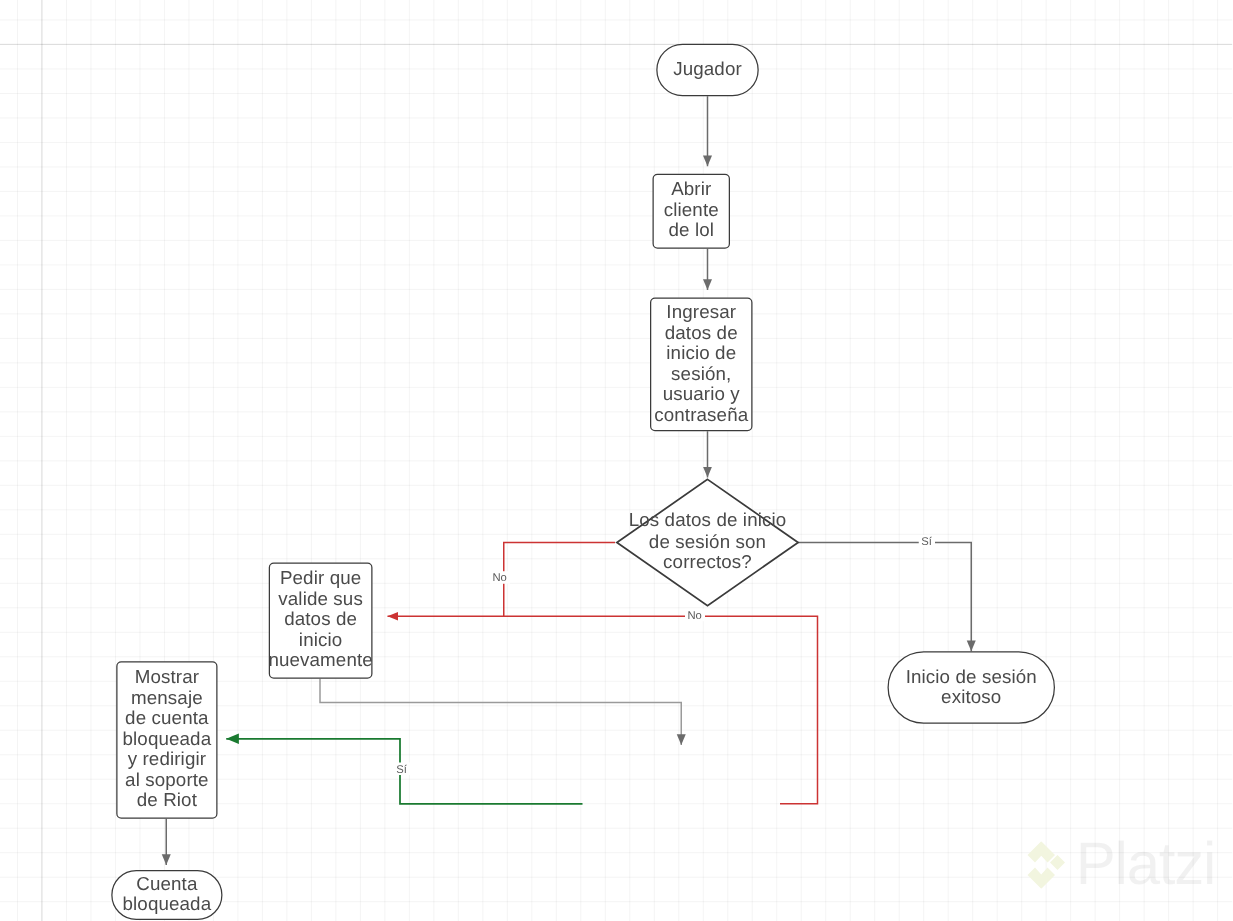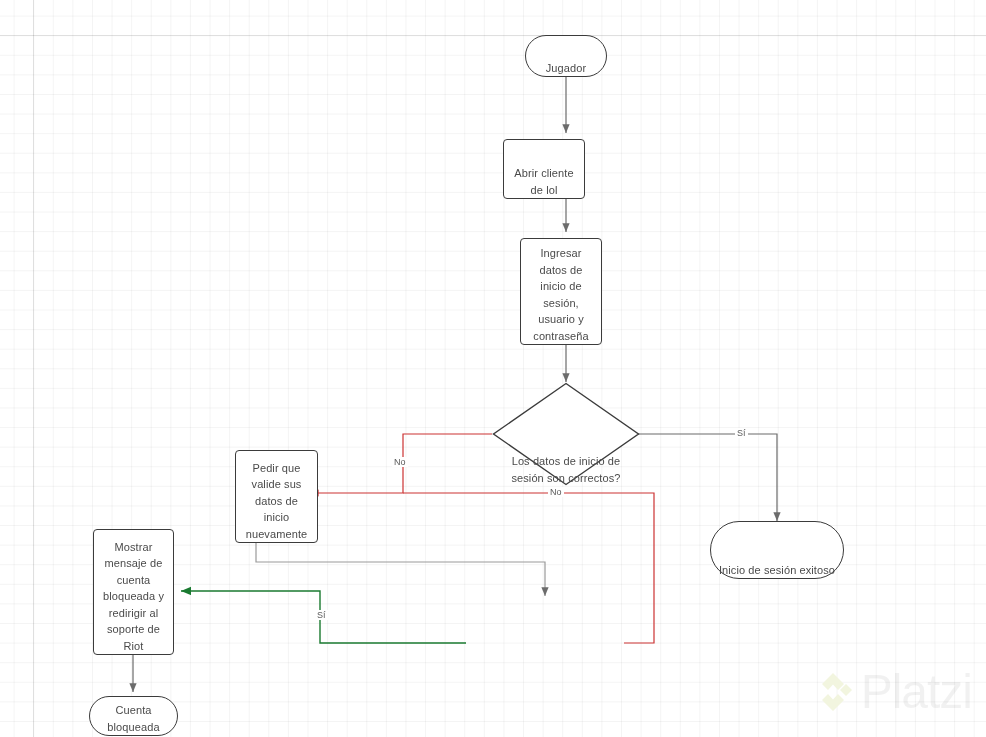--- a/index.html
+++ b/index.html
@@ -42,25 +42,25 @@
     left: 0; top: 0;
     width: 986px;
     height: 737px;
     pointer-events: none;
   }
 
   .node {
     position: absolute;
     box-sizing: border-box;
     display: flex;
-    align-items: flex-end;
+    align-items: center;
     justify-content: center;
     text-align: center;
     color: #4a4a4a;
-    font-size: 11px;
+    font-size: 15px;
     line-height: 16.5px;
     letter-spacing: 0.1px;
     background: #ffffff;
     z-index: 3;
   }
   .node.terminal {
     border: 1.3px solid #3b3b3b;
     border-radius: 22px;
   }
   .node.process {
@@ -156,40 +156,40 @@
 
   <div class="edge-label" style="left:735px; top:428px;">Sí</div>
   <div class="edge-label" style="left:392px; top:457px;">No</div>
   <div class="edge-label" style="left:548px; top:487px;">No</div>
   <div class="edge-label" style="left:315px; top:610px;">Sí</div>
 
   <div class="node terminal" style="left:525px; top:35px; width:82px; height:42px;">
     <span>Jugador</span>
   </div>
 
-  <div class="node process" style="left:503px; top:139px; width:82px; height:60px; padding:0 6px;">
+  <div class="node process" style="left:522px; top:139px; width:62px; height:60px; padding:0 6px;">
     <span>Abrir cliente de lol</span>
   </div>
 
   <div class="node process" style="left:520px; top:238px; width:82px; height:107px; padding:0 6px;">
     <span>Ingresar datos de inicio de sesión, usuario y contraseña</span>
   </div>
 
   <div class="node decision" style="left:492px; top:382px; width:148px; height:104px;">
     <svg viewBox="0 0 148 104" preserveAspectRatio="none">
       <polygon points="74,1.5 146.5,52 74,102.5 1.5,52" fill="#ffffff" stroke="#3b3b3b" stroke-width="1.4"></polygon>
     </svg>
     <span class="dlabel">Los datos de inicio de sesión son correctos?</span>
   </div>
 
   <div class="node terminal" style="left:710px; top:521px; width:134px; height:58px; border-radius:29px;">
     <span>Inicio de sesión exitoso</span>
   </div>
 
-  <div class="node process" style="left:215px; top:450px; width:83px; height:93px; padding:0 5px;margin-left:20px;">
+  <div class="node process" style="left:215px; top:450px; width:83px; height:93px; padding:0 5px;">
     <span>Pedir que valide sus datos de inicio nuevamente</span>
   </div>
 
 
   <div class="node process" style="left:93px; top:529px; width:81px; height:126px; padding:0 4px;">
     <span>Mostrar mensaje de cuenta bloqueada y redirigir al soporte de Riot</span>
   </div>
 
   <div class="node terminal" style="left:89px; top:696px; width:89px; height:40px; border-radius:20px;">
     <span>Cuenta bloqueada</span>

